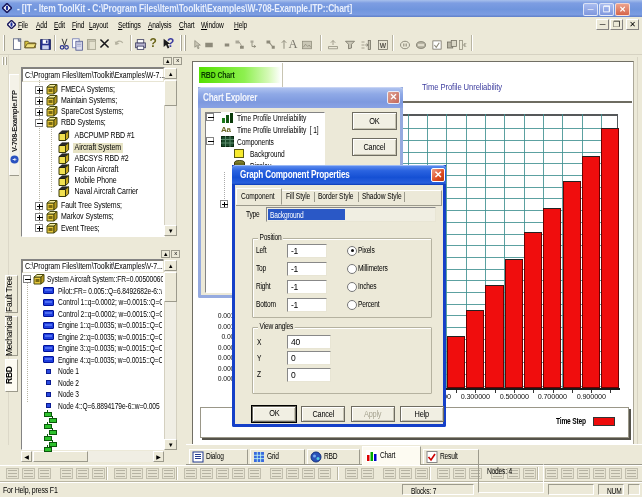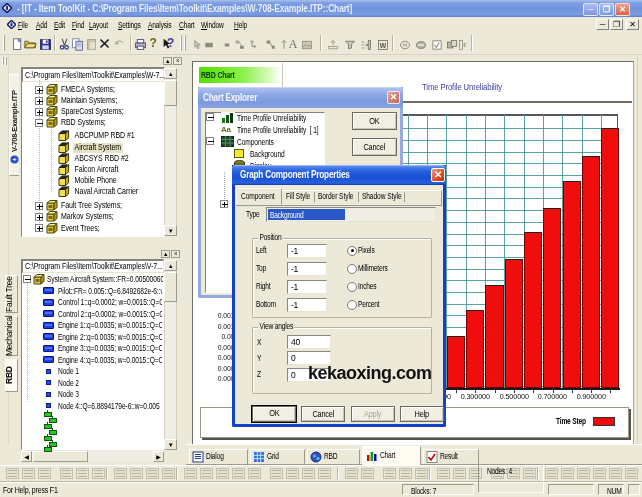--- a/index.html
+++ b/index.html
@@ -570,21 +570,20 @@
 <div class="t nx" style="left:257px;top:337.5px;width:14px;height:10px;font-size:8.5px;">X</div>
 <div style="left:287px;top:335px;width:44px;height:14px;background:#fff;border:1px solid;border-color:#888 #e8e5d4 #e8e5d4 #888;font-size:8.5px;line-height:12px;padding-left:3px;">40</div>
 <div class="t nx" style="left:257px;top:353.5px;width:14px;height:10px;font-size:8.5px;">Y</div>
 <div style="left:287px;top:351px;width:44px;height:14px;background:#fff;border:1px solid;border-color:#888 #e8e5d4 #e8e5d4 #888;font-size:8.5px;line-height:12px;padding-left:3px;">0</div>
 <div class="t nx" style="left:257px;top:370.0px;width:14px;height:10px;font-size:8.5px;">Z</div>
 <div style="left:287px;top:367.5px;width:44px;height:14px;background:#fff;border:1px solid;border-color:#888 #e8e5d4 #e8e5d4 #888;font-size:8.5px;line-height:12px;padding-left:3px;">0</div>
 <div class="btn" style="left:252px;top:406px;width:44px;height:16px;font-size:9px;line-height:13px;outline:1px solid #000;"><span style="display:inline-block;transform:scaleX(0.82)">OK</span></div>
 <div class="btn" style="left:301px;top:406px;width:44px;height:16px;font-size:9px;line-height:14px;"><span style="display:inline-block;transform:scaleX(0.82)">Cancel</span></div>
 <div class="btn" style="left:351px;top:406px;width:44px;height:16px;font-size:9px;line-height:14px;color:#a8a592;"><span style="display:inline-block;transform:scaleX(0.82)">Apply</span></div>
 <div class="btn" style="left:400px;top:406px;width:44px;height:16px;font-size:9px;line-height:14px;"><span style="display:inline-block;transform:scaleX(0.82)">Help</span></div>
-<div class="t" style="left:308px;top:364px;width:130px;height:20px;font-size:18px;font-weight:bold;color:#111;letter-spacing:-0.5px;z-index:9;">kekaoxing.com</div>
 <div style="left:186px;top:444px;width:456px;height:21px;background:#ece9d8;border-top:1px solid #fff;"></div>
 <div style="left:189px;top:449px;width:59px;height:15px;background:#ece9d8;border:1px solid #9c9a8c;border-bottom:none;border-top-color:#fff;border-left-color:#fff;"></div>
 <svg style="position:absolute;left:192px;top:451px;width:12px;height:12px;;z-index:4" viewBox="0 0 12 12">
       <rect x="1" y="1" width="10" height="10" fill="#fff" stroke="#223a8e"></rect>
       <path d="M3 3.5 h6 M3 5.5 h6 M3 7.5 h6" stroke="#223a8e"></path>
     </svg>
 <div class="t nx" style="left:206px;top:452px;width:41px;height:10px;font-size:8.5px;z-index:4;">Dialog</div>
 <div style="left:250px;top:449px;width:55px;height:15px;background:#ece9d8;border:1px solid #9c9a8c;border-bottom:none;border-top-color:#fff;border-left-color:#fff;"></div>
 <svg style="position:absolute;left:253px;top:451px;width:12px;height:12px;;z-index:4" viewBox="0 0 12 12">
       <rect x="1" y="1" width="10" height="10" fill="#3a6ade"></rect>

